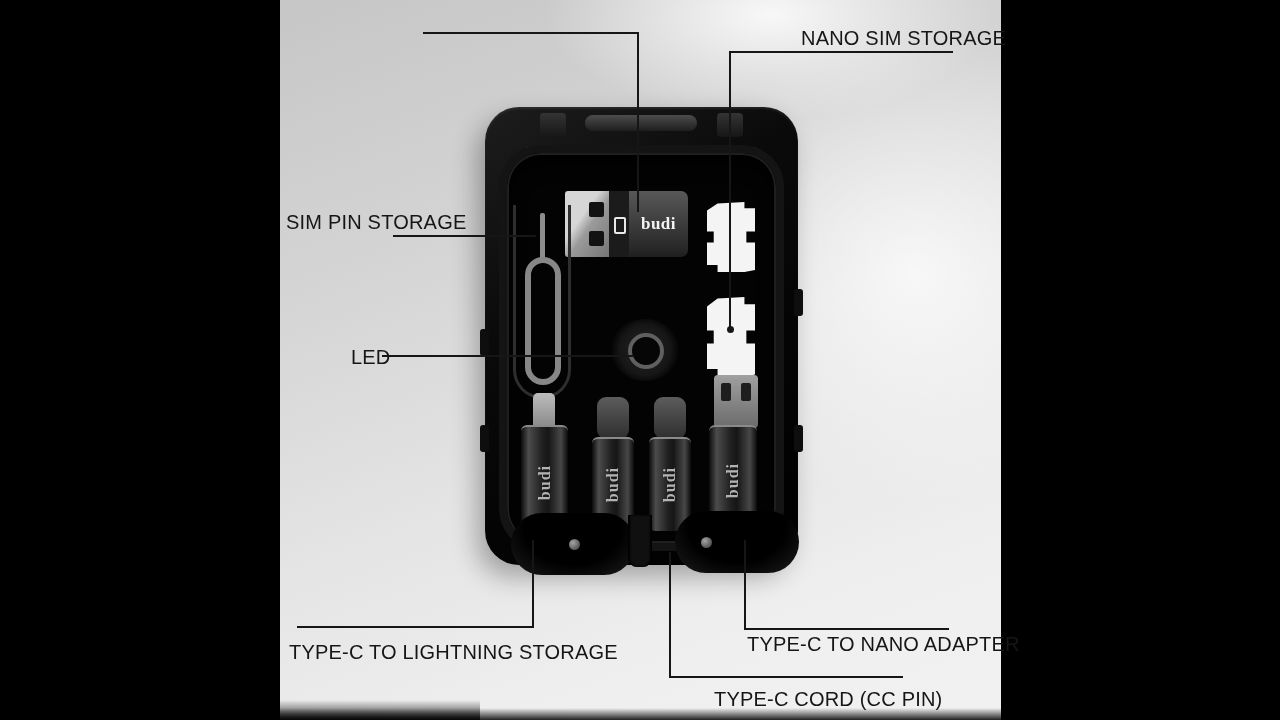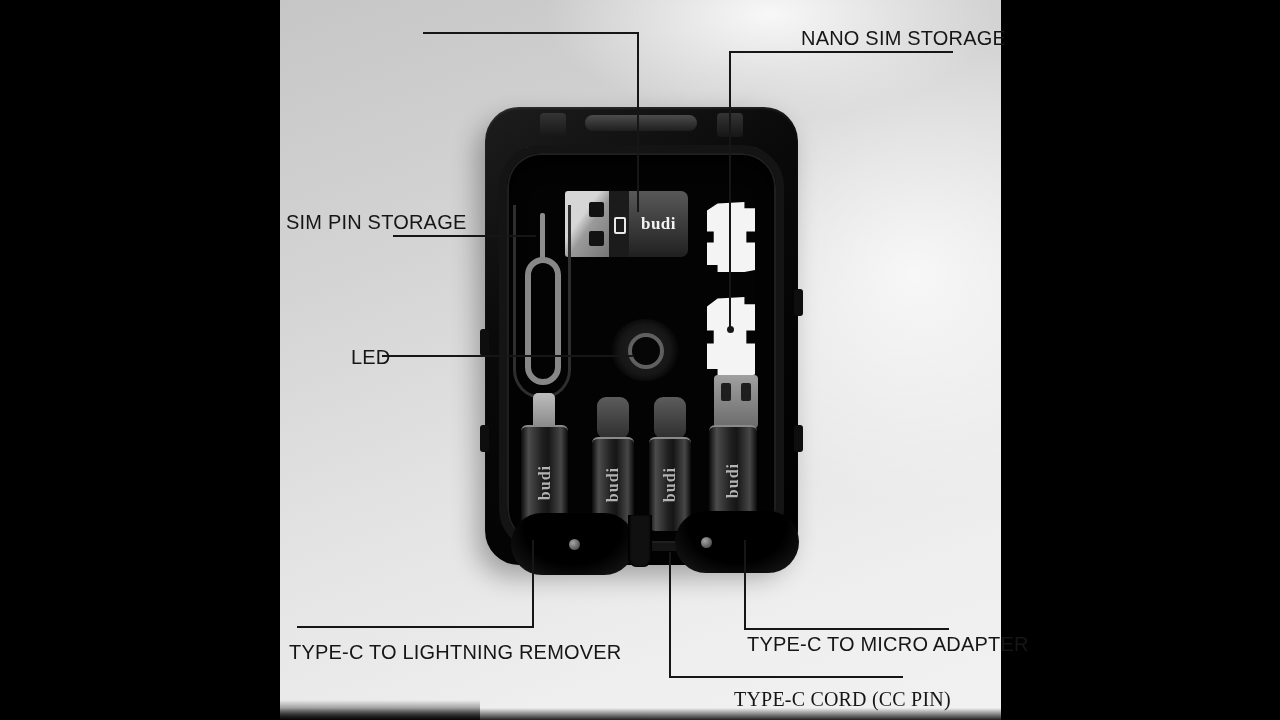--- a/index.html
+++ b/index.html
@@ -198,28 +198,28 @@
     <div class="hline" style="left:450px;top:51px;width:223px;"></div>
     <div class="vline" style="left:449px;top:51px;height:278px;"></div>
     <div class="dot" style="left:447px;top:326px;"></div>
 
     <div class="label" style="left:6px;top:212px;">SIM PIN STORAGE</div>
     <div class="hline" style="left:113px;top:235px;width:143px;"></div>
 
     <div class="label" style="left:60px;top:347px;margin-left:11px;">LED</div>
     <div class="hline" style="left:102px;top:355px;width:252px;"></div>
 
-    <div class="label" style="left:9px;top:642px;">TYPE-C TO LIGHTNING REMOVER</div>
+    <div class="label" style="left:9px;top:642px;">TYPE-C TO LIGHTNING STORAGE</div>
     <div class="vline" style="left:252px;top:540px;height:88px;"></div>
     <div class="hline" style="left:17px;top:626px;width:237px;"></div>
 
-    <div class="label" style="left:467px;top:634px;">TYPE-C TO MICRO ADAPTER</div>
+    <div class="label" style="left:467px;top:634px;">TYPE-C TO NANO ADAPTER</div>
     <div class="vline" style="left:464px;top:540px;height:90px;"></div>
     <div class="hline" style="left:464px;top:628px;width:205px;"></div>
 
-    <div class="label" style="left:454px;top:689px;font-family:Liberation Serif, serif;">TYPE-C CORD (CC PIN)</div>
+    <div class="label" style="left:434px;top:689px;">TYPE-C CORD (CC PIN)</div>
     <div class="vline" style="left:389px;top:552px;height:126px;"></div>
     <div class="hline" style="left:389px;top:676px;width:234px;"></div>
 
     <div class="bottom-fade"></div>
     <div class="bottom-fade-left"></div>
   </div>
 </div>
 
 </body></html>

